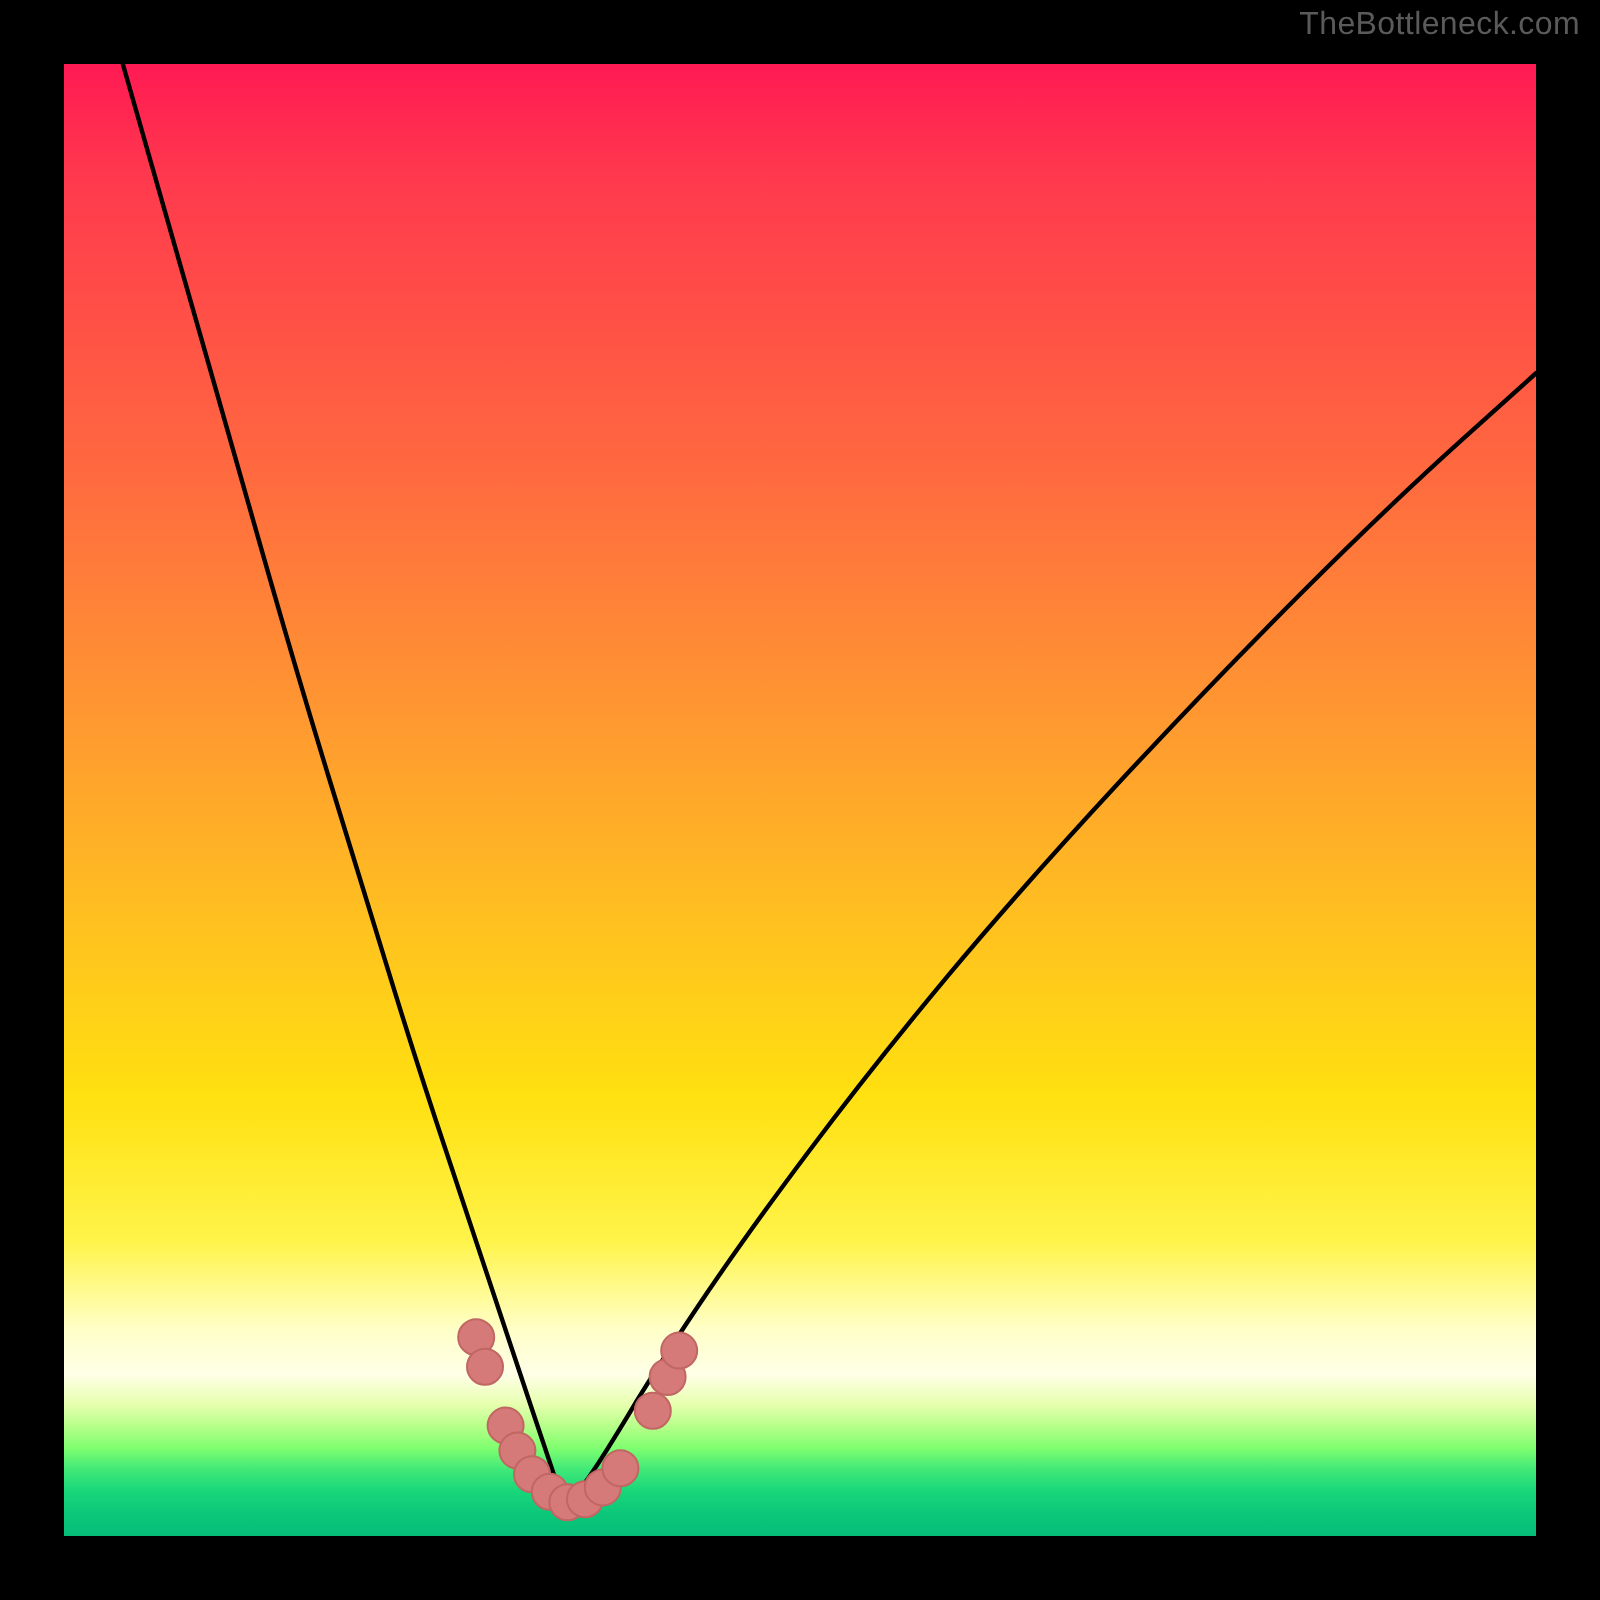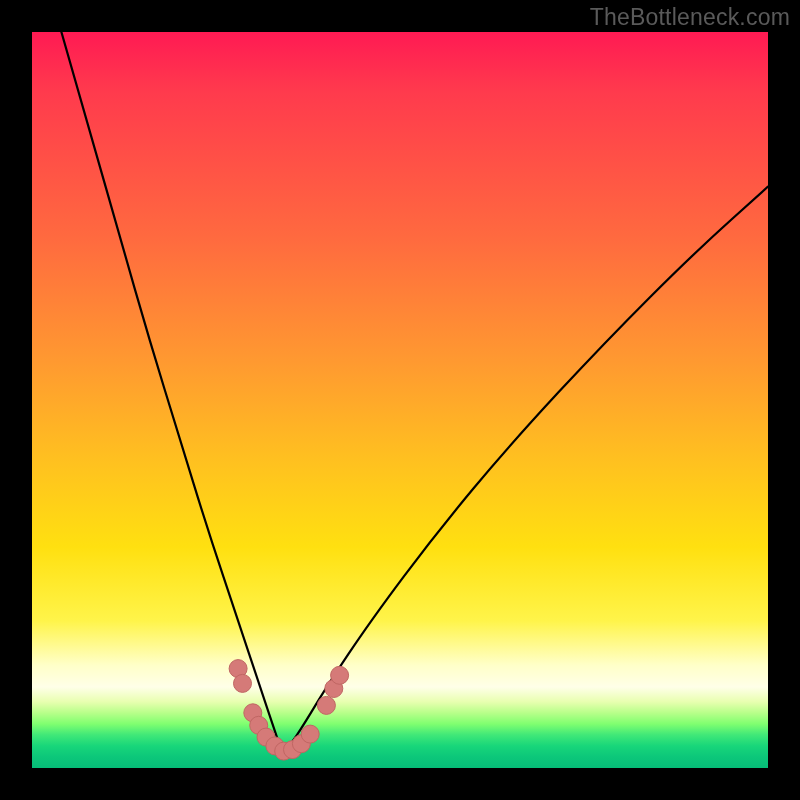--- a/index.html
+++ b/index.html
@@ -46,21 +46,21 @@
       #18d67a 97%,
       #0cc77a 98.5%,
       #06bd78 100%
     );
   }
   .watermark {
     position: absolute;
     top: 4px;
     right: 10px;
     color: #5a5a5a;
-    font-size: 23px;
+    font-size: 16px;
     font-weight: 500;
     letter-spacing: 0.2px;
     user-select: none;
   }
   svg.curve {
     position: absolute;
     inset: 0;
   }
 </style>
 </head>

